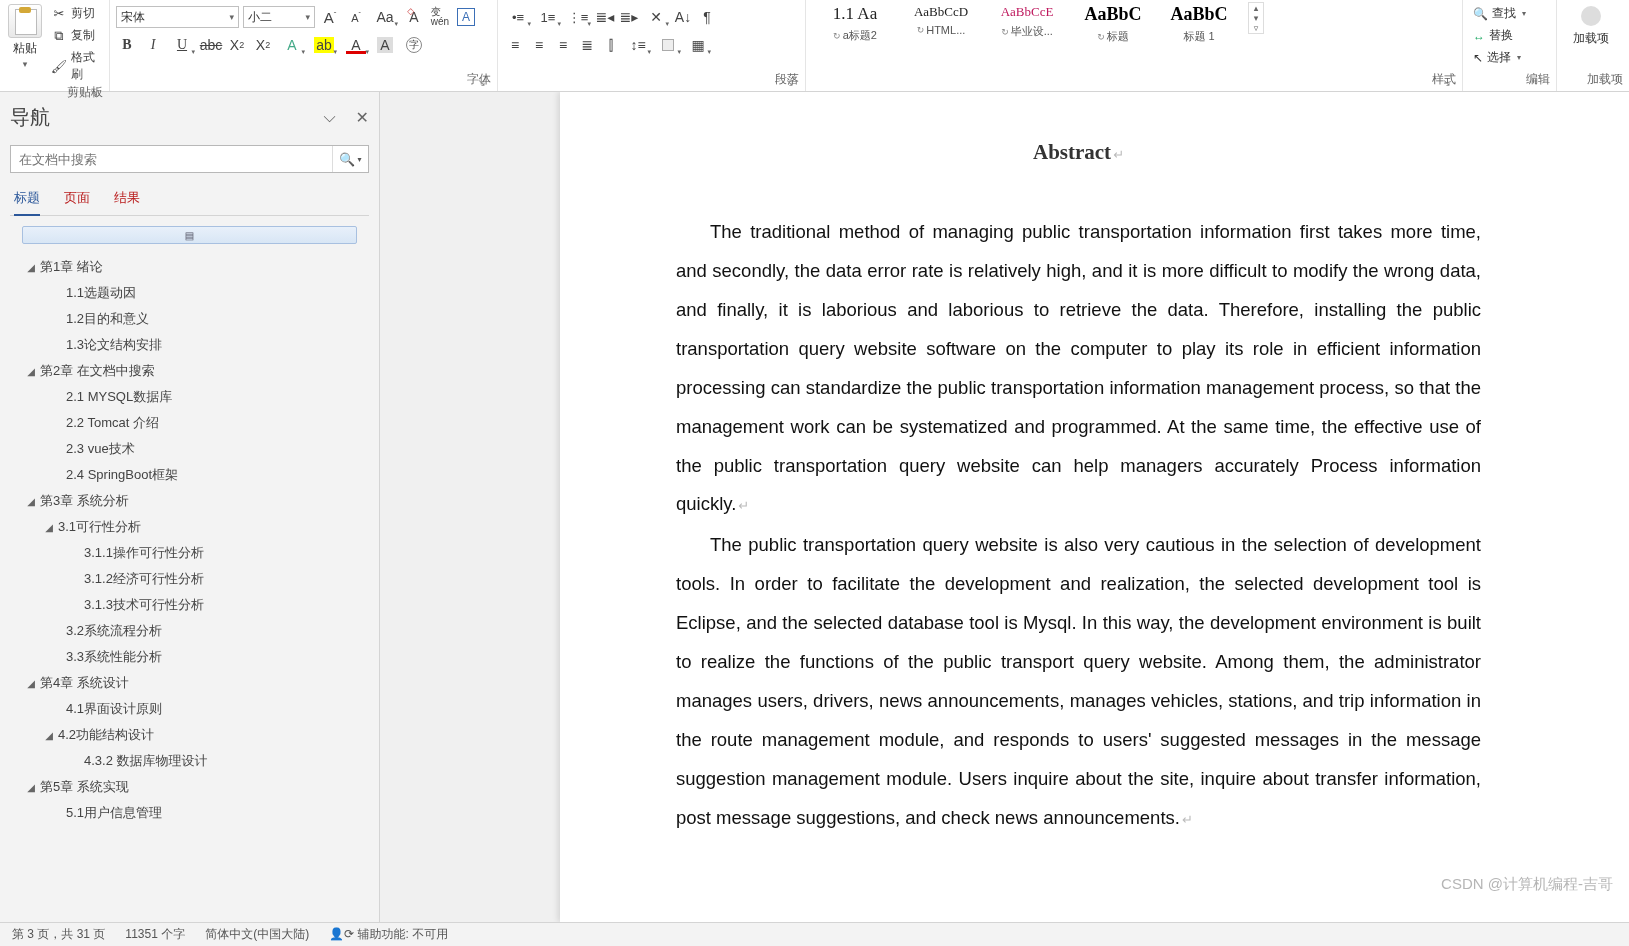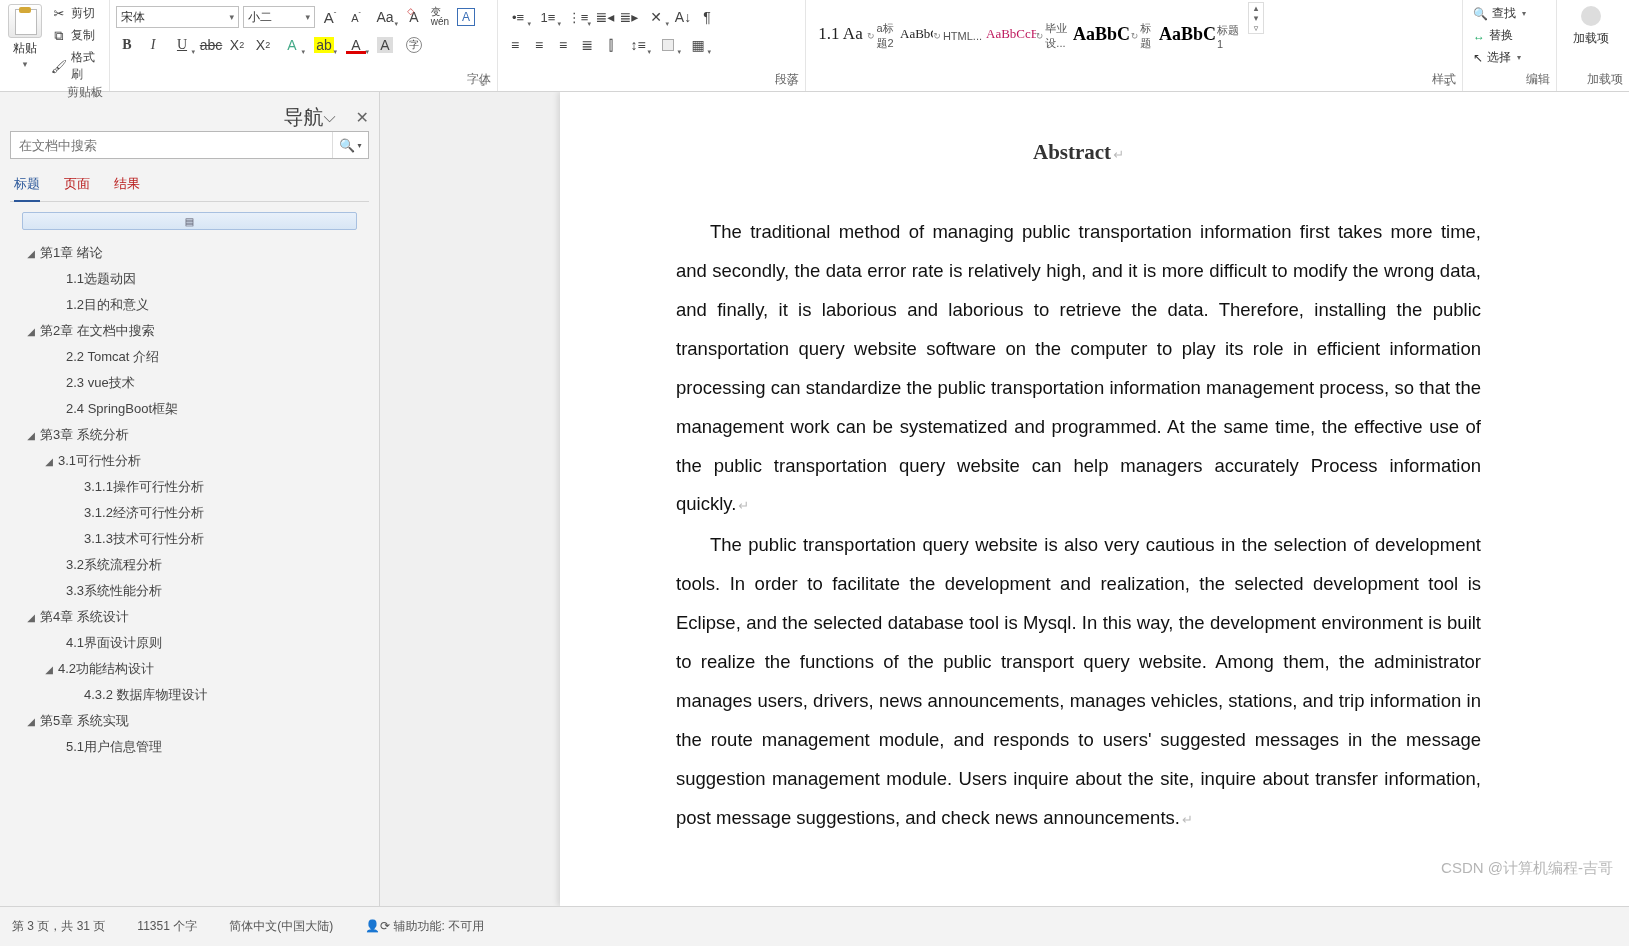--- a/index.html
+++ b/index.html
@@ -40,41 +40,41 @@
 .strike{text-decoration:line-through}
 .color-bar{position:absolute;bottom:2px;left:4px;right:4px;height:3px}
 .boxA{border:1px solid #3b6fb6;color:#3b6fb6;width:18px;height:18px;font-size:12px;display:flex;align-items:center;justify-content:center}
 
 
 .para-row{display:flex;gap:2px}
 .list-icon{font-size:13px}
 
 
 .styles{display:flex;align-items:stretch}
-.style-item{width:84px;height:62px;border:1px solid transparent;display:flex;align-items:center;justify-content:flex-end;cursor:pointer;margin:1px}
+.style-item{width:84px;height:62px;border:1px solid transparent;display:flex;flex-direction:column;align-items:center;justify-content:flex-start;cursor:pointer;margin:1px}
 .style-preview{font-family:"宋体","SimSun",serif;color:#222;white-space:nowrap;overflow:hidden;width:80px;text-align:center}
 .style-name{font-size:11px;color:#555;margin-top:4px;display:flex;align-items:center;gap:2px}
 .style-name .refresh{font-size:9px;color:#888}
 .styles-more{width:16px;display:flex;flex-direction:column;border:1px solid #ddd;margin-left:2px}
 .styles-more div{flex:1;display:flex;align-items:center;justify-content:center;font-size:9px;color:#666;cursor:pointer}
 
 
 .edit-col{display:flex;flex-direction:column;gap:3px;padding-top:2px}
 .edit-item{display:flex;align-items:center;gap:4px;font-size:12px;cursor:pointer;padding:1px 4px}
 
 
 .addin{display:flex;flex-direction:column;align-items:center;justify-content:center;gap:4px;padding:4px 10px}
 .addin-icon{width:20px;height:20px;border-radius:50%;background:#ddd}
 
 
 .main{flex:1;display:flex;overflow:hidden}
 
 
 .navpane{width:380px;background:#f3f3f3;border-right:1px solid #d4d4d4;display:flex;flex-direction:column;padding:12px 10px 0}
-.nav-header{display:flex;align-items:center;justify-content:flex-end;}
+.nav-header{display:flex;align-items:center;justify-content:space-between;margin-bottom:14px}
 .nav-title{font-size:20px;color:#444}
 .nav-icons{display:flex;gap:20px;font-size:16px;color:#666}
 .nav-icons span{cursor:pointer}
 .nav-search{display:flex;height:28px;border:1px solid #b8b8b8;background:#fff;margin-bottom:12px}
 .nav-search input{flex:1;border:none;outline:none;padding:0 8px;font-size:13px;background:transparent}
 .nav-search .sbtn{width:36px;display:flex;align-items:center;justify-content:center;border-left:1px solid #ddd;cursor:pointer;color:#555;font-size:13px}
 .nav-search .sbtn .drop{font-size:8px;margin-left:2px}
 
 .nav-tabs{display:flex;gap:24px;padding:0 4px;border-bottom:1px solid #d4d4d4;margin-bottom:10px}
 .nav-tab{padding:4px 0 8px;font-size:13px;color:#b91c1c;cursor:pointer;position:relative}
@@ -92,21 +92,21 @@
 
 .docarea{flex:1;background:#f0f0f0;position:relative;overflow:hidden}
 .page{position:absolute;left:180px;top:0;right:0;bottom:0;background:#fff;box-shadow:-2px 0 6px rgba(0,0,0,.12);padding:48px 148px 0 116px}
 .abstract-title{text-align:center;font-family:"Times New Roman",serif;font-weight:bold;font-size:21px;margin-bottom:48px}
 .abstract-title::after{content:"↵";font-size:13px;color:#bbb;font-weight:normal;margin-left:2px}
 .para-txt{font-family:"Times New Roman",serif;font-size:18.5px;line-height:2.05;text-align:justify;color:#111;margin-bottom:2px}
 .para-txt .indent{display:inline-block;width:34px}
 .para-end::after{content:"↵";font-size:13px;color:#bbb;margin-left:2px}
 
 
-.statusbar{height:40px;background:#f3f3f3;border-top:1px solid #d4d4d4;display:flex;align-items:center;padding:0 12px;font-size:12px;color:#555;gap:32px}
+.statusbar{height:24px;background:#f3f3f3;border-top:1px solid #d4d4d4;display:flex;align-items:center;padding:0 12px;font-size:12px;color:#555;gap:20px}
 .statusbar .sb-item{cursor:pointer}
 
 .watermark{position:absolute;right:16px;bottom:28px;font-size:15px;color:rgba(120,120,120,.55);pointer-events:none}
 </style>
 </head>
 <body>
 
 <div class="app">
 
 <div class="ribbon">
@@ -330,23 +330,31 @@
             <span class="tree-label">第1章 绪论</span>
           </div>
           <div class="tree-item lvl2">
             <span class="tree-toggle"></span>
             <span class="tree-label">1.1选题动因</span>
           </div>
           <div class="tree-item lvl2">
             <span class="tree-toggle"></span>
             <span class="tree-label">1.2目的和意义</span>
           </div>
+          <div class="tree-item lvl2">
+            <span class="tree-toggle"></span>
+            <span class="tree-label">1.3论文结构安排</span>
+          </div>
           <div class="tree-item lvl1exp">
             <span class="tree-toggle">◢</span>
             <span class="tree-label">第2章 在文档中搜索</span>
+          </div>
+          <div class="tree-item lvl2">
+            <span class="tree-toggle"></span>
+            <span class="tree-label">2.1 MYSQL数据库</span>
           </div>
           <div class="tree-item lvl2">
             <span class="tree-toggle"></span>
             <span class="tree-label">2.2 Tomcat 介绍</span>
           </div>
           <div class="tree-item lvl2">
             <span class="tree-toggle"></span>
             <span class="tree-label">2.3 vue技术</span>
           </div>
           <div class="tree-item lvl2">

